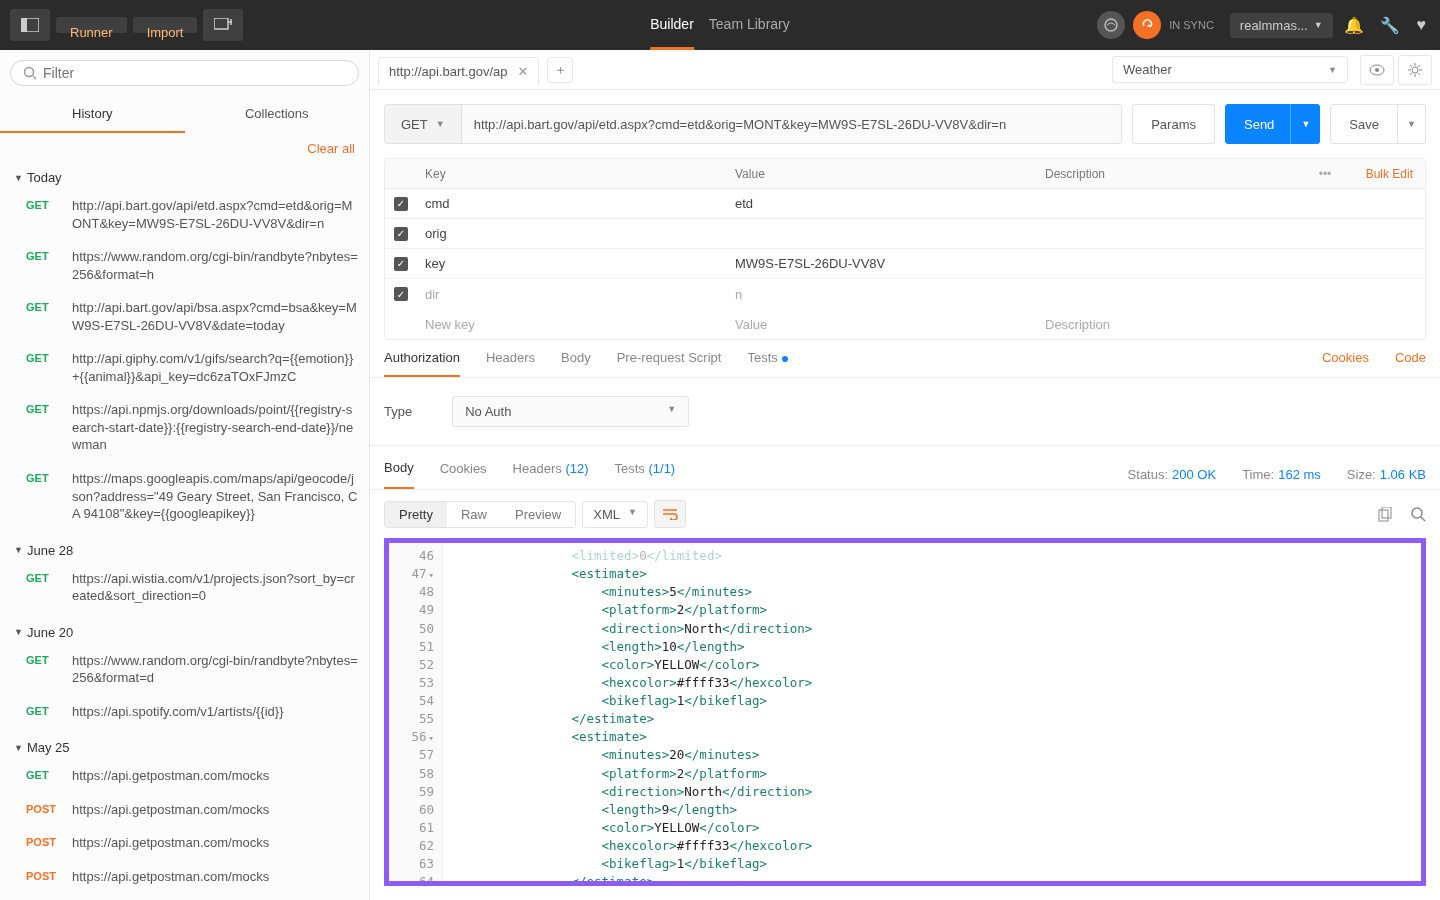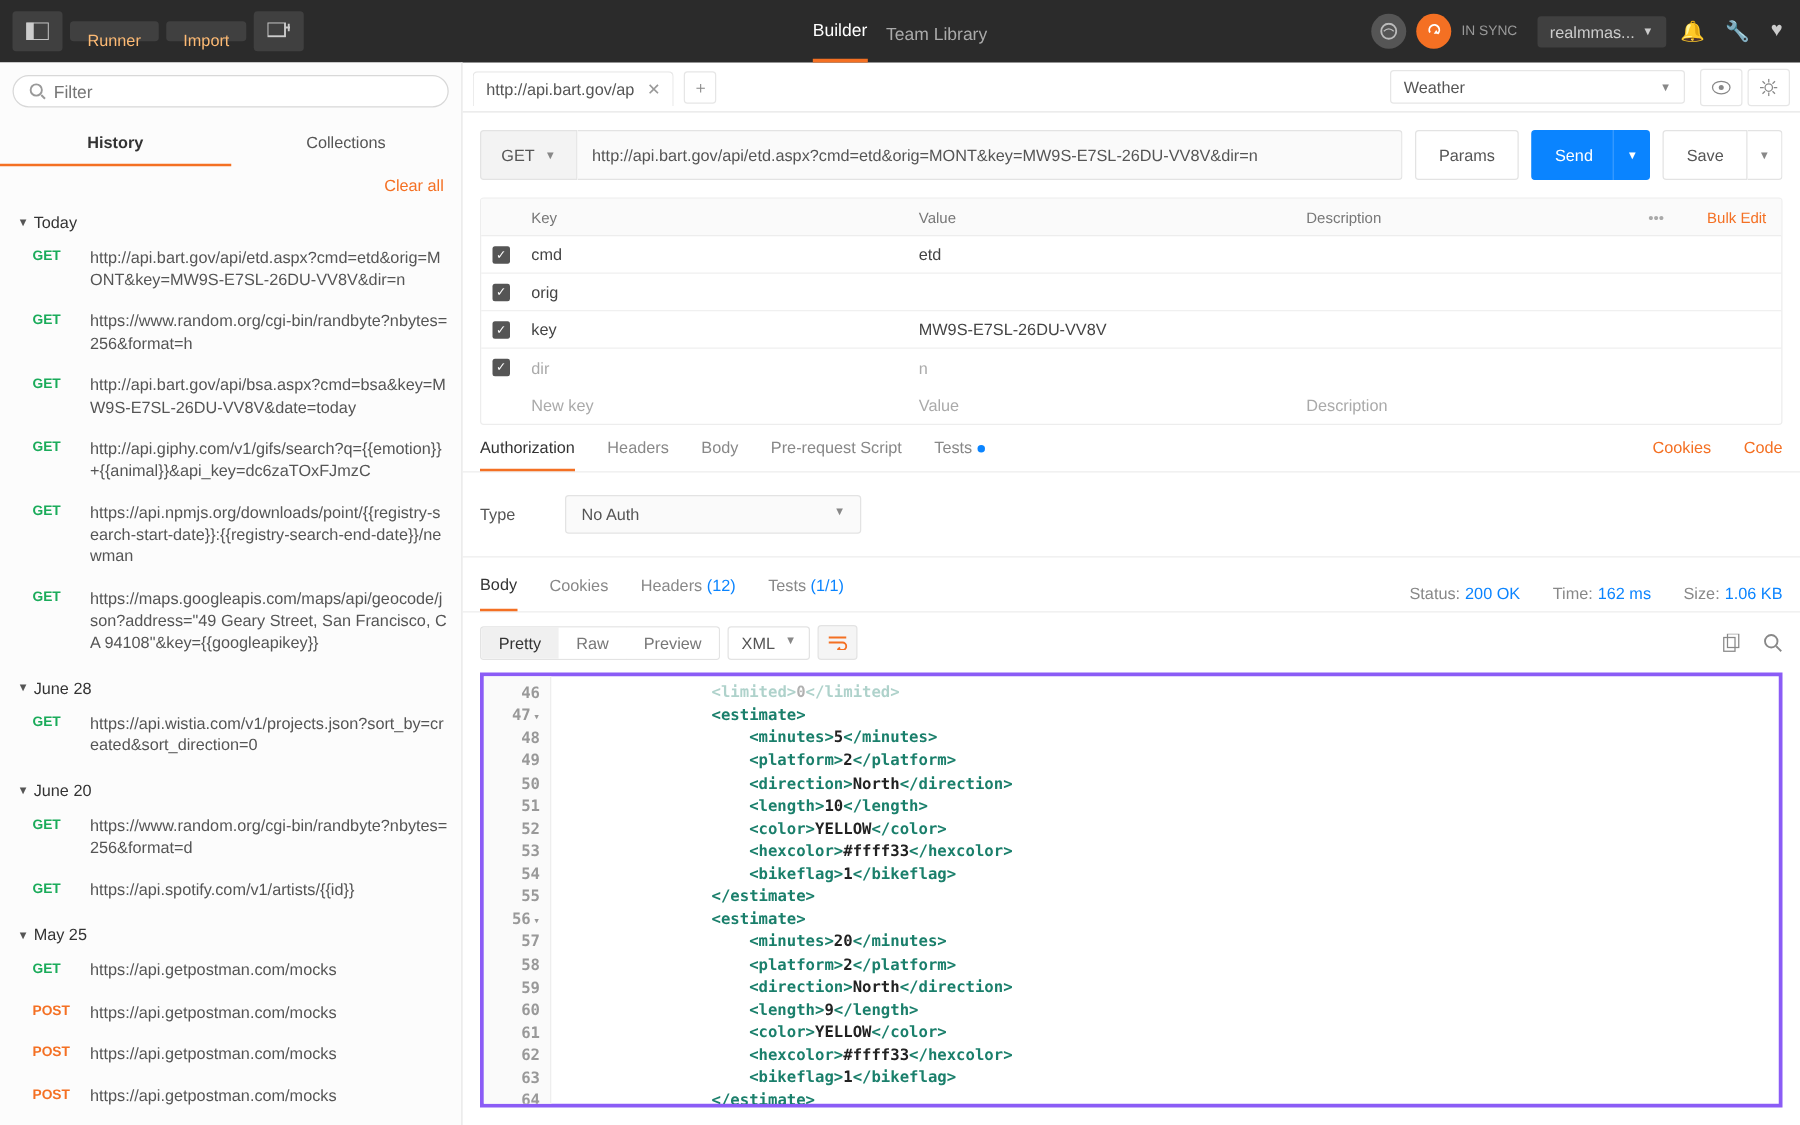--- a/index.html
+++ b/index.html
@@ -2,40 +2,40 @@
 <html><head>
 <meta charset="utf-8">
 <style>
 * { box-sizing: border-box; margin: 0; padding: 0; }
 body { font-family: -apple-system, BlinkMacSystemFont, "Segoe UI", Helvetica, Arial, sans-serif; font-size: 13px; color: #333; background: #fff; width: 1440px; height: 900px; overflow: hidden; }
 
 
 .topbar { height: 50px; background: #2b2b2b; display: flex; align-items: center; padding: 0 10px; color: #ccc; }
 .topbar .iconbtn { width: 40px; height: 32px; display: inline-flex; align-items: center; justify-content: center; background: #404040; border-radius: 3px; margin-right: 6px; cursor: pointer; }
 .topbar .txtbtn { padding: 0 14px; height: 16px; line-height: 32px; background: #404040; border-radius: 3px; margin-right: 6px; cursor: pointer; color: #fdba74; }
-.topbar .center { position: absolute; left: 50%; transform: translateX(-50%); display: flex; gap: 15px; font-size: 14px; align-items: flex-end; }
+.topbar .center { position: absolute; left: 50%; transform: translateX(-50%); display: flex; gap: 15px; font-size: 14px; }
 .topbar .center .tab { padding: 15px 0; cursor: pointer; color: #aaa; }
 .topbar .center .tab.active { color: #fff; border-bottom: 3px solid #f47023; }
 .topbar .right { margin-left: auto; display: flex; align-items: center; gap: 8px; }
 .topbar .right .circ { width: 28px; height: 28px; border-radius: 50%; background: #555; display: inline-flex; align-items: center; justify-content: center; }
 .topbar .right .ornj { background: #f47023; }
 .topbar .right .sync { color: #999; font-size: 11px; margin-right: 8px; }
 .topbar .right .user { background: #404040; padding: 5px 10px; border-radius: 3px; display: flex; align-items: center; gap: 6px; color:#ccc; }
 .topbar .right .hdricon { color:#ccc; cursor:pointer; padding:0 4px; font-size:16px; }
 
 .mainrow { display: flex; height: calc(900px - 50px); }
 
 
 .sidebar { width: 370px; border-right: 1px solid #e6e6e6; display: flex; flex-direction: column; background:#fcfcfc; }
 .sb-top { padding:10px; }
 .filterbox { display:flex; align-items:center; gap:6px; border:1px solid #d8d8d8; border-radius:20px; padding:4px 12px; color:#888; background:#fff; }
 .filterbox input { border:none; outline:none; flex:1; background:transparent; font-size:14px; color:#444; }
 .sb-tabs { display:flex; }
 .sb-tabs .t { flex:1; text-align:center; padding:10px 0; color:#555; cursor:pointer; }
-.sb-tabs .t.active { color:#333; border-bottom:2px solid #f47023;font-weight:bold; }
+.sb-tabs .t.active { color:#333; border-bottom:2px solid #f47023; }
 .clearall { text-align:right; padding:8px 14px 4px; color:#f47023; font-size:13px; cursor:pointer; }
 .sb-scroll { overflow-y:auto; flex:1; padding:0 10px 10px 10px; }
 .sb-day { display:flex; align-items:center; gap:4px; padding:10px 0 6px 4px; color:#333; font-weight:400; }
 .sb-day .caret { font-size:9px; color:#555; }
 .sb-item { display:flex; gap:12px; padding:6px 0 10px 16px; cursor:pointer; }
 .sb-item .m { width:34px; text-align:left; font-size:11px; font-weight:700; padding-top:2px; }
 .m-get { color:#1aab5a; }
 .m-post { color:#f47023; }
 .sb-item .url { flex:1; color:#555; font-size:13px; line-height:1.35; word-break:break-all; }
 
@@ -95,21 +95,21 @@
 .modebar { display:flex; gap:6px; padding:10px 14px; align-items:center; }
 .modebar .seg { display:flex; border:1px solid #e3e3e3; border-radius:3px; overflow:hidden; }
 .modebar .seg .s { padding:5px 14px; color:#777; cursor:pointer; background:#fff;}
 .modebar .seg .s.active { background:#f0f0f0; color:#333; }
 .modebar .fmt { display:flex; border:1px solid #e3e3e3; border-radius:3px; padding:5px 10px; gap:8px; color:#555; cursor:pointer; align-items:flex-start;}
 .modebar .wrapbtn { width:32px; height:28px; border:1px solid #e3e3e3; background:#f5f5f5; border-radius:3px; display:flex; align-items:center; justify-content:center; cursor:pointer;}
 .modebar .wrapbtn svg path { stroke:#f47023; }
 .modebar .spacer { flex:1; }
 .modebar .ibtn2 { color:#888; cursor:pointer; margin-left:12px; font-size:16px;}
 
-.codeview { flex:1; display:flex; overflow:hidden; font-family:Menlo,Consolas,monospace; font-size:12.5px; border-top:1px solid #ededed; margin:0 14px 14px; border:3px solid #8b5cf6;font-weight:bold;}
+.codeview { flex:1; display:flex; overflow:hidden; font-family:Menlo,Consolas,monospace; font-size:12.5px; border-top:1px solid #ededed; margin:0 14px 14px; border:5px solid #8b5cf6;}
 .gutter { width:54px; background:#fafafa; color:#999; text-align:right; padding:4px 8px 4px 4px; line-height:1.45; user-select:none; border-right:1px solid #eee;}
 .gutter .ln .fold{ color:#999; font-size:9px; margin-left:2px;}
 .code { flex:1; padding:4px 8px; line-height:1.45; white-space:pre; overflow:auto; color:#222;}
 .tag { color:#1a7f6b; }
 
 svg { display:block; }
 </style>
 </head>
 <body>
 

